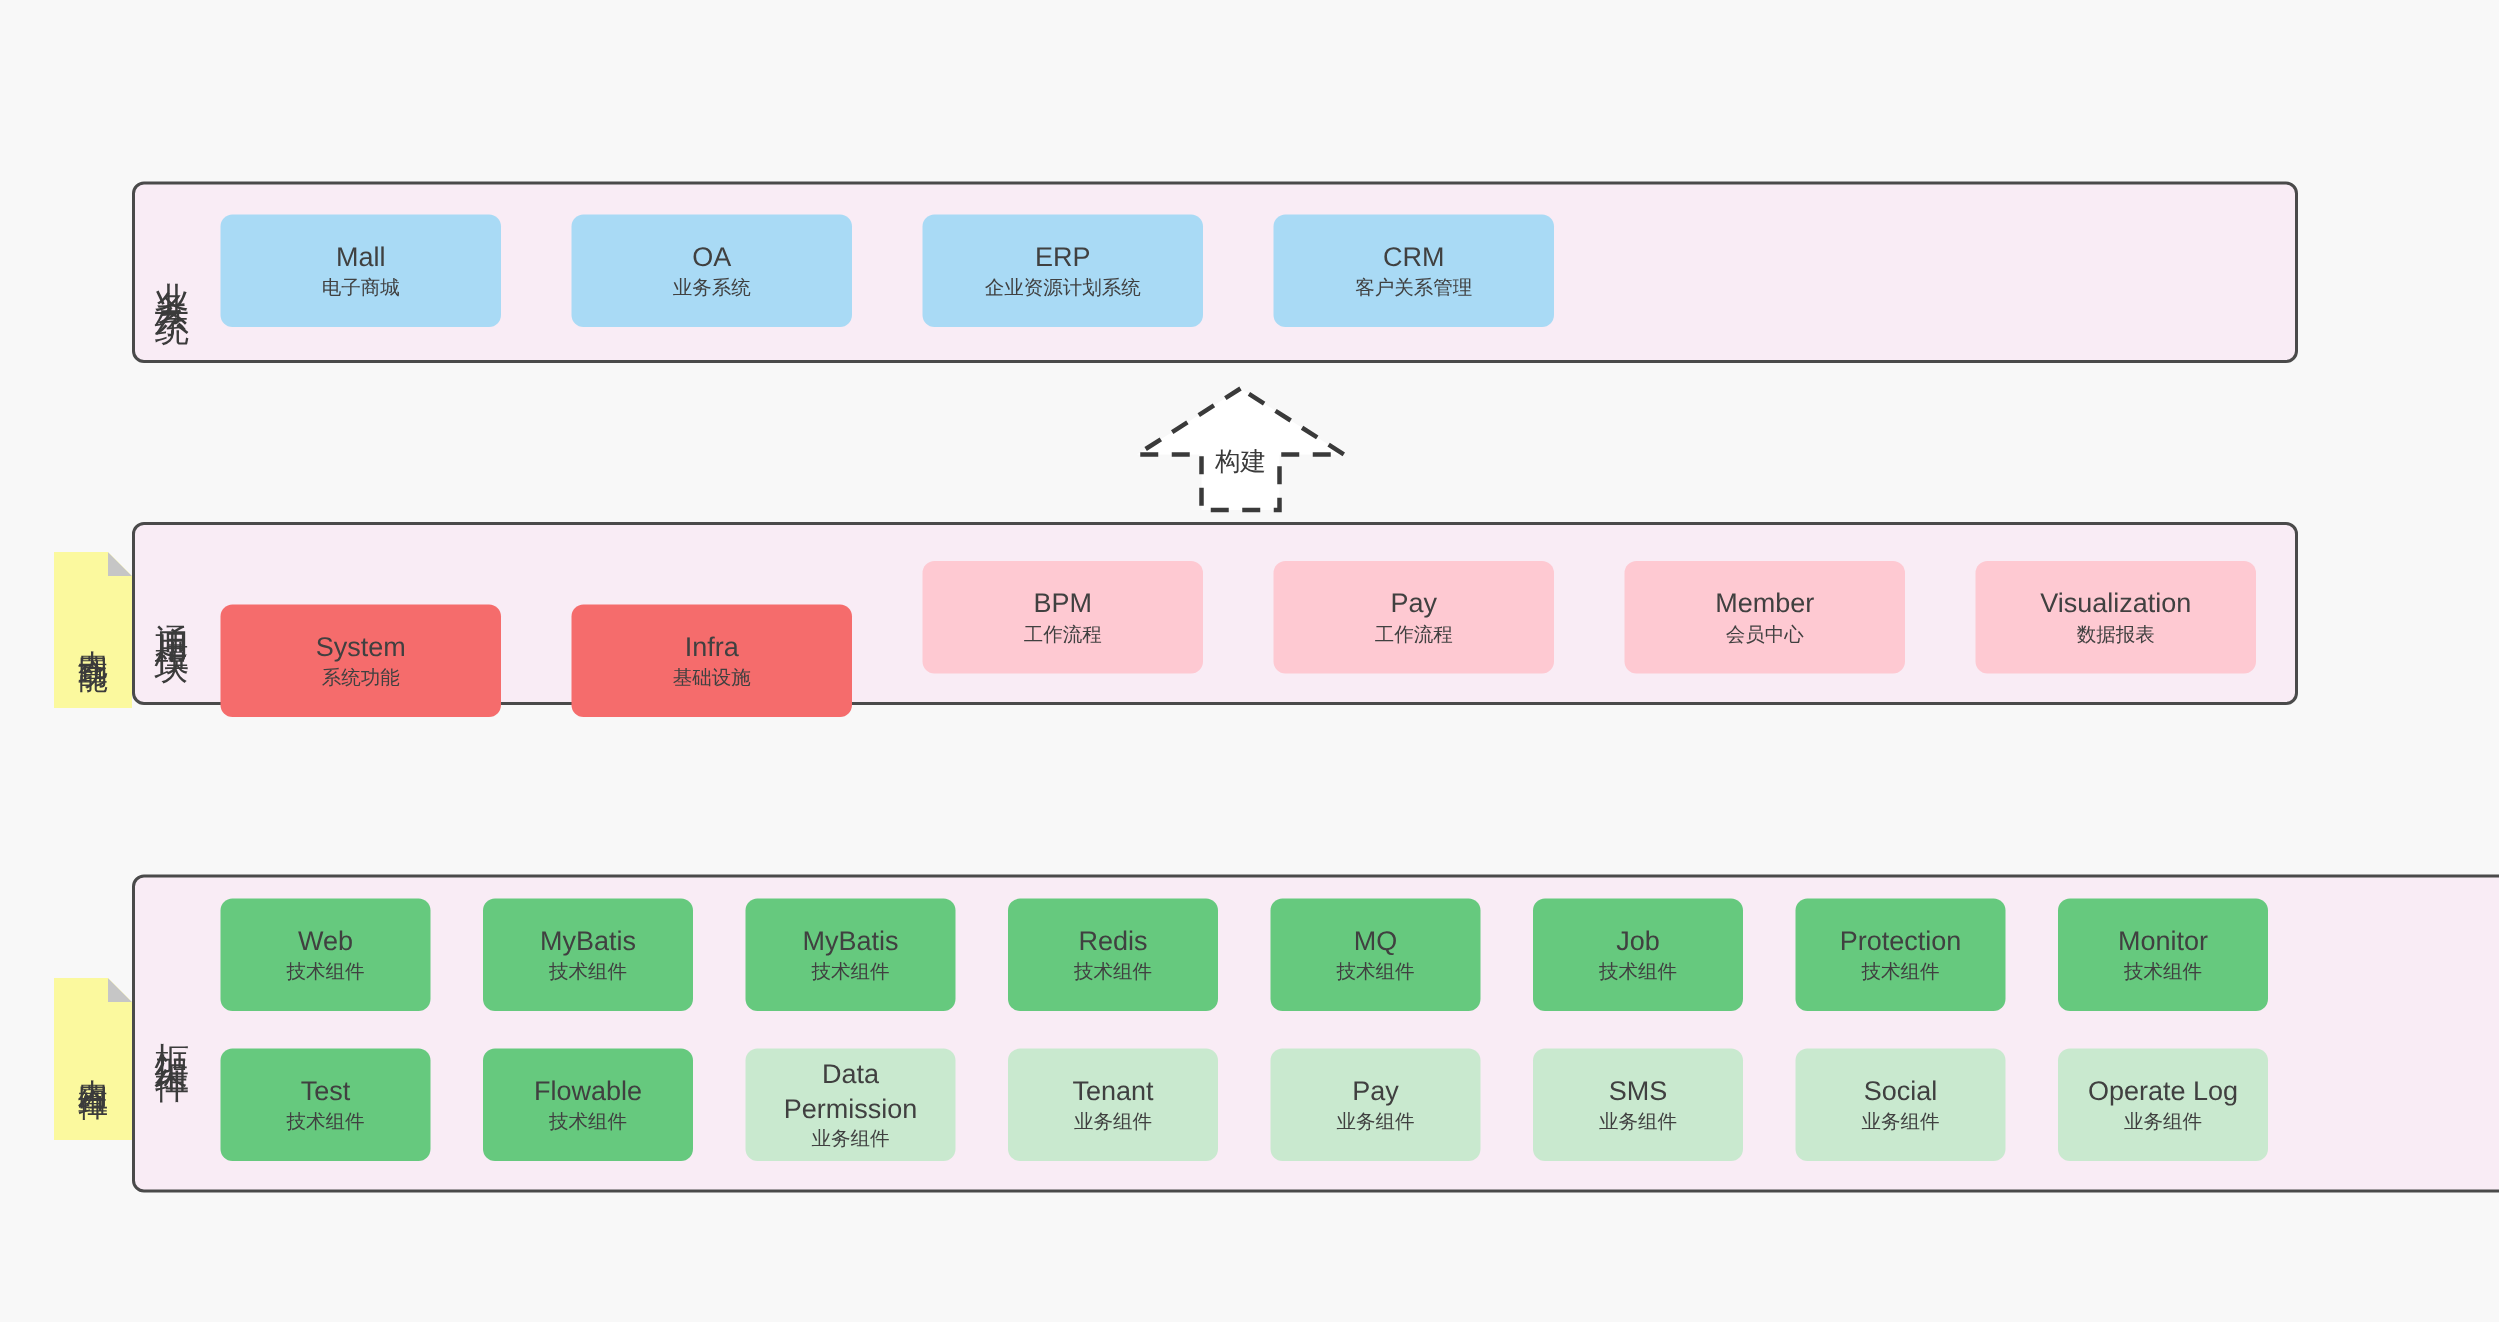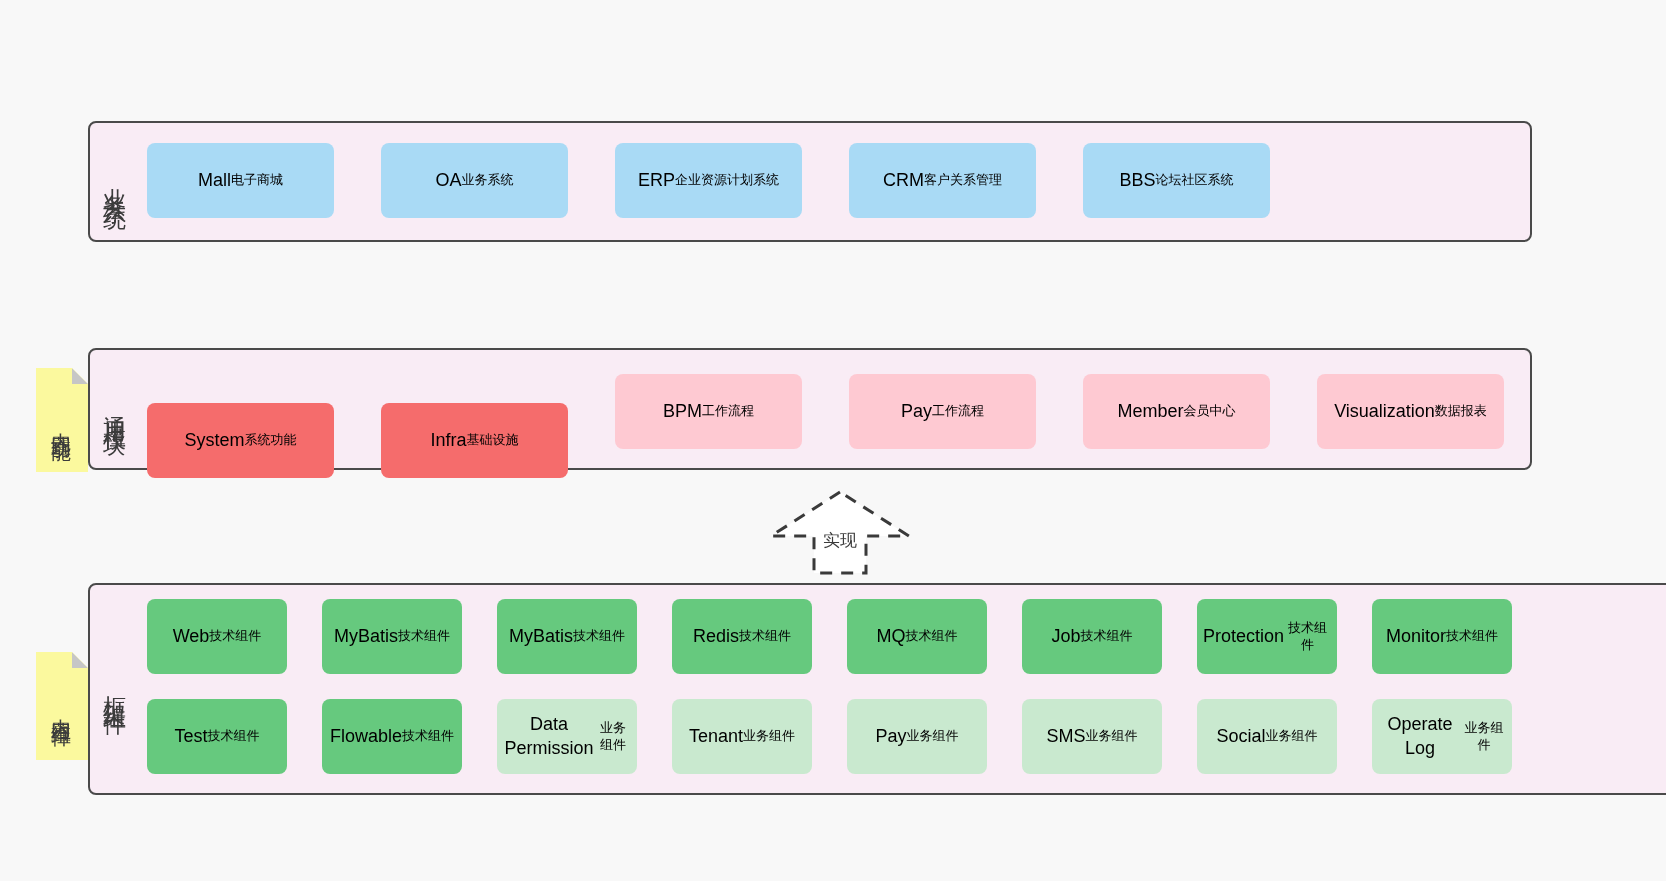--- a/index.html
+++ b/index.html
@@ -47,25 +47,25 @@
   .band2 .rows { top: 24px; }
   .band3 .rows { left: 57px; top: 14px; }
   .band1 .box-row, .band2 .box-row { gap: 47px; }
   .band3 .box-row { gap: 35px; }
   .band3 .box-row + .box-row { margin-top: 25px; }
   .box {
     width: 187px;
     height: 75px;
     border-radius: 8px;
     display: flex;
-    flex-direction: row;
+    flex-direction: column;
     align-items: center;
     justify-content: center;
     text-align: center;
-    color: #000000;
+    color: #404040;
     line-height: 1.3;
     box-sizing: border-box;
     padding: 2px 6px;
   }
   .band3 .box { width: 140px; }
   .box .en { font-size: 18px; }
   .box .zh { font-size: 13px; }
   .box.blue       { background: #a9daf5; }
   .box.red        { background: #f56c6c; margin-top: 29px; }
   .box.pink       { background: #fec9d2; }
@@ -133,28 +133,30 @@
             <div class="zh">业务系统</div>
           </div>
           <div class="box blue">
             <div class="en">ERP</div>
             <div class="zh">企业资源计划系统</div>
           </div>
           <div class="box blue">
             <div class="en">CRM</div>
             <div class="zh">客户关系管理</div>
           </div>
-          <div class="box blue">
-            <div class="en">BBS</div>
-            <div class="zh">论坛社区系统</div>
-          </div>
         </div>
       </div>
   </section>
 
+  <div class="arrow" style="left:752px; top:255px;">
+    <svg width="150" height="88" viewBox="0 0 150 88">
+      <path d="M75 4 L6 48 L49 48 L49 85 L101 85 L101 48 L144 48 Z" fill="#ffffff" stroke="#3a3a3a" stroke-width="3" stroke-dasharray="12 9"></path>
+    </svg>
+    <span class="arrow-label">构建</span>
+  </div>
 
   <section class="band band2" style="left:88px; top:348px; width:1444px; height:122px;">
     <div class="band-label">通用模块</div>
     <div class="rows">
         <div class="box-row">
           <div class="box red">
             <div class="en">System</div>
             <div class="zh">系统功能</div>
           </div>
           <div class="box red">
@@ -179,26 +181,20 @@
           </div>
         </div>
       </div>
   </section>
 
   <div class="sticky" style="left:36px; top:368px; height:104px;">
     <span class="fold"></span>
     <span>内置功能</span>
   </div>
 
-  <div class="arrow" style="left:765px; top:488px;">
-    <svg width="150" height="88" viewBox="0 0 150 88">
-      <path d="M75 4 L6 48 L49 48 L49 85 L101 85 L101 48 L144 48 Z" fill="#ffffff" stroke="#3a3a3a" stroke-width="3" stroke-dasharray="12 9"></path>
-    </svg>
-    <span class="arrow-label">实现</span>
-  </div>
 
   <section class="band band3" style="left:88px; top:583px; width:1596px; height:212px;">
     <div class="band-label">框架组件</div>
     <div class="rows">
         <div class="box-row">
           <div class="box green">
             <div class="en">Web</div>
             <div class="zh">技术组件</div>
           </div>
           <div class="box green">

